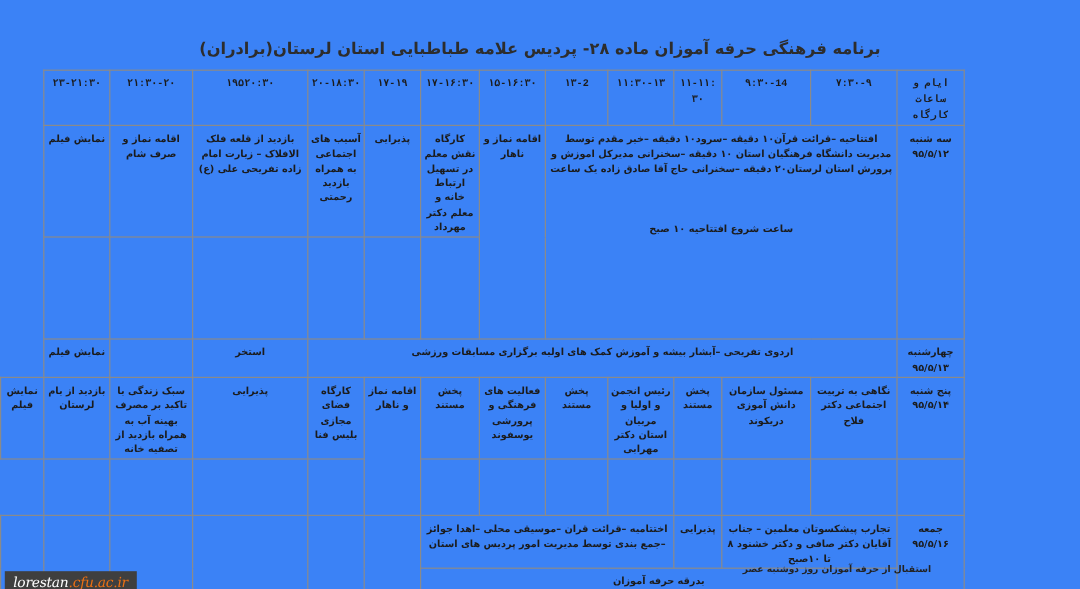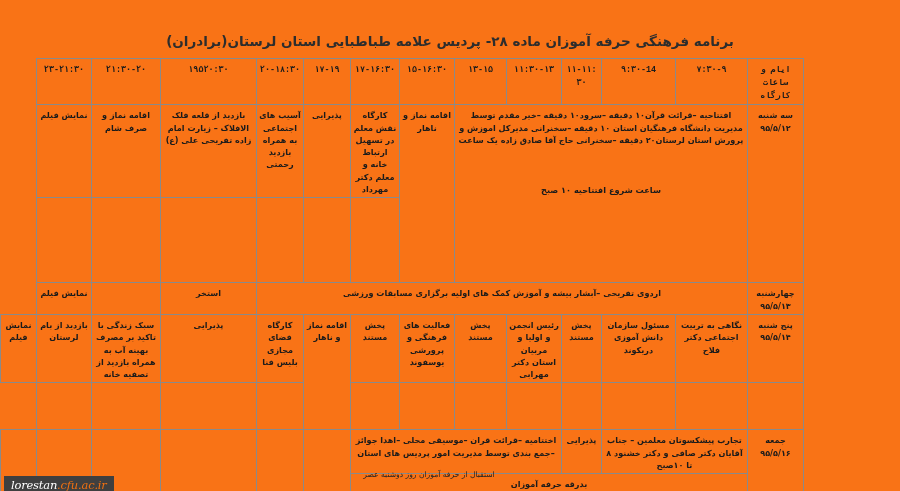--- a/index.html
+++ b/index.html
@@ -11,21 +11,21 @@
   body {
     width: 900px;
     height: 491px;
     position: relative;
     font-family: "DejaVu Sans", "Liberation Sans", sans-serif;
     overflow: hidden;
   }
   #page {
     position: absolute;
     inset: 0;
-    background: #f97316;
+    background: #3b82f6;
   }
   .doc-title {
     position: absolute;
     top: 33px;
     left: 0;
     width: 900px;
     text-align: center;
     font-size: 13.5px;
     font-weight: bold;
     color: #2d2d2d;
@@ -80,24 +80,23 @@
   }
   .start-note {
     display: block;
     margin-top: 38px;
     font-size: 8.2px;
   }
   .footer-note {
     position: absolute;
     top: 470px;
     left: 0;
-    width: 858px;
-    text-align: center;
+    width: 776px;
     font-size: 7.6px;
-    font-weight: normal;
+    font-weight: bold;
     color: #222;
     direction: rtl;
   }
   .logo {
     position: absolute;
     left: 4px;
     top: 476px;
     background: #3f3f3f;
     color: #ffffff;
     font-family: "DejaVu Serif", "Liberation Serif", serif;
@@ -133,21 +132,21 @@
       <col style="width:69px">
       <col style="width:55px">
     </colgroup>
     <thead>
       <tr>
         <th class="hdr-day">ایام و ساعات کارگاه</th>
         <th>۷:۳۰-۹</th>
         <th>۹:۳۰-14</th>
         <th>۱۱-۱۱:۳۰</th>
         <th>۱۱:۳۰-۱۳</th>
-        <th>۱۳-۱۵</th>
+        <th>۱۳-2</th>
         <th>۱۵-۱۶:۳۰</th>
         <th>۱۷-۱۶:۳۰</th>
         <th>۱۷-۱۹</th>
         <th>۲۰-۱۸:۳۰</th>
         <th>۱۹۵۲۰:۳۰</th>
         <th>۲۱:۳۰-۲۰</th>
         <th>۲۳-۲۱:۳۰</th>
       </tr>
     </thead>
     <tbody>

